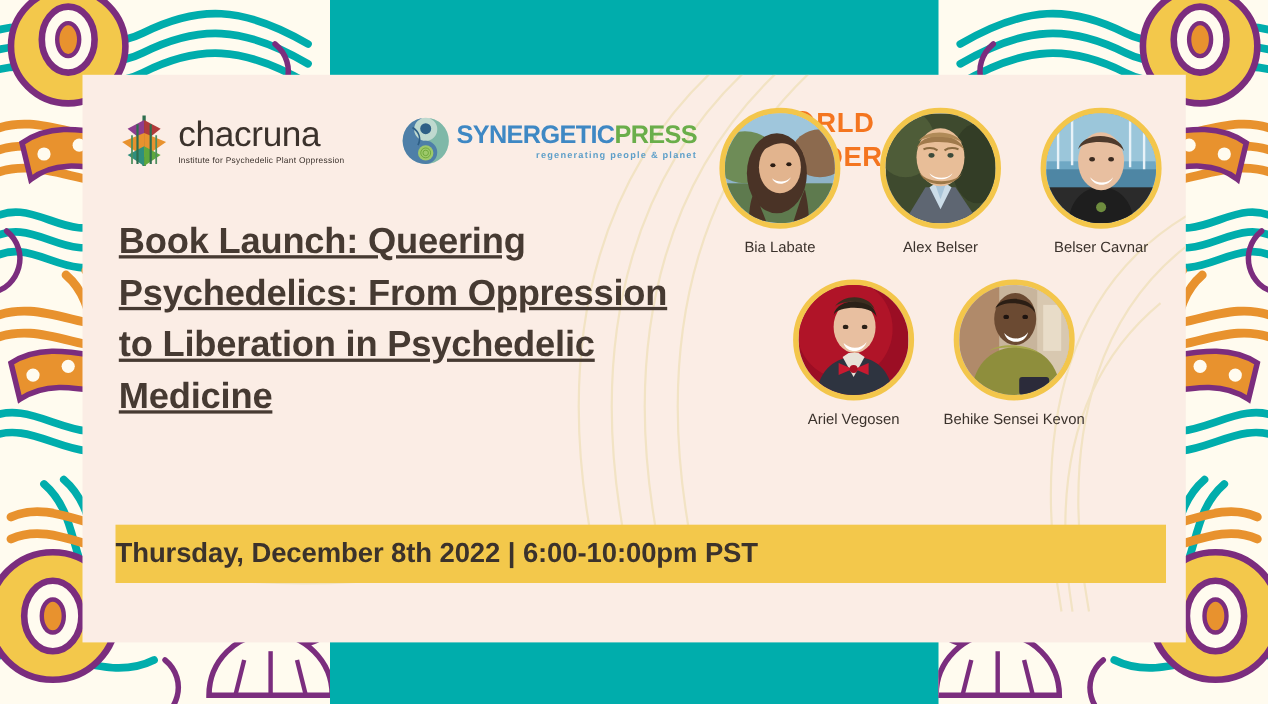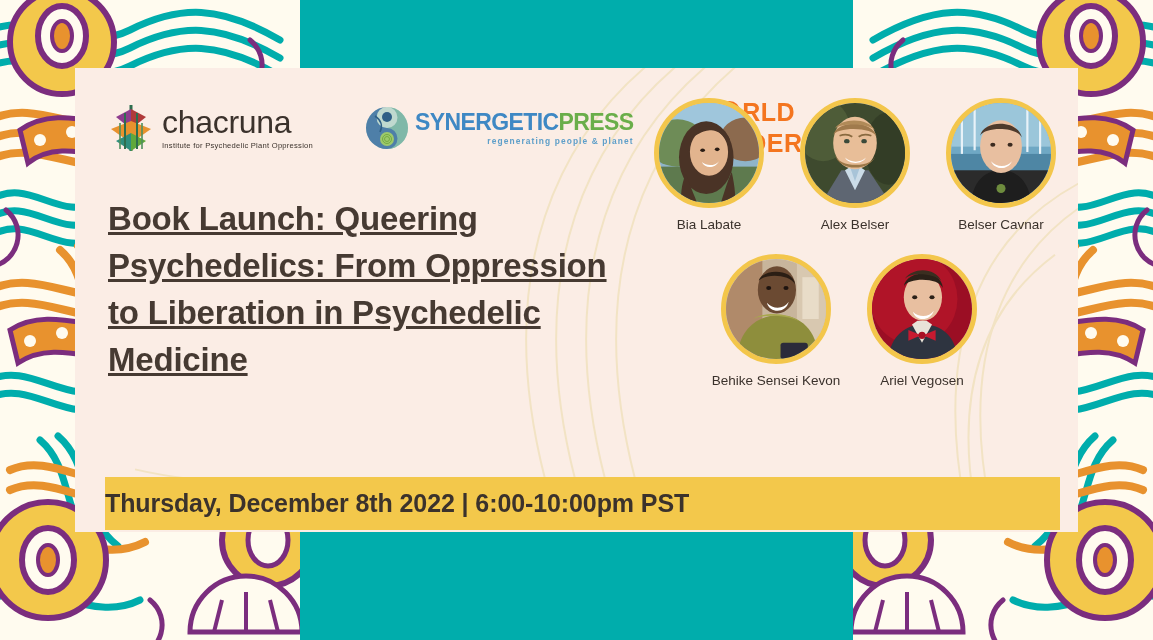--- a/index.html
+++ b/index.html
@@ -30,21 +30,21 @@
   .doodle.right { right: 0; transform: scaleX(-1); }
 
   .doodle svg { display: block; width: 100%; height: 100%; }
 
   
   #card {
     position: absolute;
     left: 75px;
     top: 68px;
     width: 1003px;
-    height: 464px;
+    height: 516px;
     background: #FBEDE5;
     overflow: hidden;
   }
 
   #card-arcs {
     position: absolute;
     inset: 0;
     pointer-events: none;
   }
   #card-arcs svg { display:block; width:100%; height:100%; }
@@ -462,58 +462,58 @@
           <div class="speaker-name">Belser Cavnar</div>
         </div>
 
       </div>
 
       <div class="speaker-row row2">
 
         <div class="speaker">
           <div class="avatar">
             <svg viewBox="0 0 110 110" xmlns="http://www.w3.org/2000/svg">
-              <rect width="110" height="110" fill="#C8B59C"></rect>
-              <rect x="0" width="40" height="110" fill="#B08A6A"></rect>
-              <rect x="78" width="32" height="110" fill="#D8C8B0"></rect>
-              <rect x="84" y="20" width="18" height="46" fill="#E8DCC8"></rect>
-              <path d="M12 110 C 14 76, 36 62, 58 62 C 82 62, 100 78, 102 110 Z" fill="#8E8E3C"></path>
-              <path d="M30 66 C 40 58, 70 58, 82 70 C 74 62, 40 60, 30 66 Z" fill="#A8A84C"></path>
-              <ellipse cx="56" cy="34" rx="21" ry="26" fill="#6B4A32"></ellipse>
-              <path d="M36 24 C 40 10, 74 10, 76 28 C 70 16, 42 16, 36 24 Z" fill="#2B1E14"></path>
-              <ellipse cx="47" cy="32" rx="2.8" ry="2.2" fill="#1E1410"></ellipse>
-              <ellipse cx="66" cy="32" rx="2.8" ry="2.2" fill="#1E1410"></ellipse>
-              <path d="M45 48 C 52 56, 64 55, 69 47 C 66 60, 48 60, 45 48 Z" fill="#FFFFFF"></path>
-              <rect x="60" y="92" width="30" height="18" rx="3" fill="#2B2B3A"></rect>
-            </svg>
-          </div>
-          <div class="speaker-name">Behike Sensei Kevon</div>
-        </div>
-
-        <div class="speaker">
-          <div class="avatar">
-            <svg viewBox="0 0 110 110" xmlns="http://www.w3.org/2000/svg">
               <rect width="110" height="110" fill="#9B0E24"></rect>
               <ellipse cx="46" cy="44" rx="48" ry="50" fill="#B01428"></ellipse>
               <path d="M18 110 C 20 84, 38 72, 56 72 C 76 72, 92 84, 94 110 Z" fill="#2E3440"></path>
               <path d="M44 72 L55 92 L66 72 L60 68 L50 68 Z" fill="#E8E2D8"></path>
               <ellipse cx="56" cy="42" rx="21" ry="26" fill="#E8BFA0"></ellipse>
               <path d="M35 30 C 38 12, 76 10, 78 32 C 74 20, 40 20, 35 30 Z" fill="#2B2118"></path>
               <path d="M36 22 C 46 8, 70 10, 76 24 C 68 16, 44 14, 36 22 Z" fill="#3B2E20"></path>
               <ellipse cx="47" cy="42" rx="2.8" ry="2.2" fill="#2B2118"></ellipse>
               <ellipse cx="66" cy="42" rx="2.8" ry="2.2" fill="#2B2118"></ellipse>
               <path d="M45 58 C 52 65, 63 64, 68 57 C 64 69, 48 69, 45 58 Z" fill="#FFFFFF"></path>
               <path d="M40 78 L54 84 L40 90 Z" fill="#C81A30"></path>
               <path d="M70 78 L56 84 L70 90 Z" fill="#C81A30"></path>
               <circle cx="55" cy="84" r="4" fill="#A81024"></circle>
             </svg>
           </div>
           <div class="speaker-name">Ariel Vegosen</div>
         </div>
 
+        <div class="speaker">
+          <div class="avatar">
+            <svg viewBox="0 0 110 110" xmlns="http://www.w3.org/2000/svg">
+              <rect width="110" height="110" fill="#C8B59C"></rect>
+              <rect x="0" width="40" height="110" fill="#B08A6A"></rect>
+              <rect x="78" width="32" height="110" fill="#D8C8B0"></rect>
+              <rect x="84" y="20" width="18" height="46" fill="#E8DCC8"></rect>
+              <path d="M12 110 C 14 76, 36 62, 58 62 C 82 62, 100 78, 102 110 Z" fill="#8E8E3C"></path>
+              <path d="M30 66 C 40 58, 70 58, 82 70 C 74 62, 40 60, 30 66 Z" fill="#A8A84C"></path>
+              <ellipse cx="56" cy="34" rx="21" ry="26" fill="#6B4A32"></ellipse>
+              <path d="M36 24 C 40 10, 74 10, 76 28 C 70 16, 42 16, 36 24 Z" fill="#2B1E14"></path>
+              <ellipse cx="47" cy="32" rx="2.8" ry="2.2" fill="#1E1410"></ellipse>
+              <ellipse cx="66" cy="32" rx="2.8" ry="2.2" fill="#1E1410"></ellipse>
+              <path d="M45 48 C 52 56, 64 55, 69 47 C 66 60, 48 60, 45 48 Z" fill="#FFFFFF"></path>
+              <rect x="60" y="92" width="30" height="18" rx="3" fill="#2B2B3A"></rect>
+            </svg>
+          </div>
+          <div class="speaker-name">Behike Sensei Kevon</div>
+        </div>
+
       </div>
 
     </div>
 
     <div id="date-banner">
       <span id="date-text">Thursday, December 8th 2022 | 6:00-10:00pm PST</span>
     </div>
 
   </div>
 </div>

